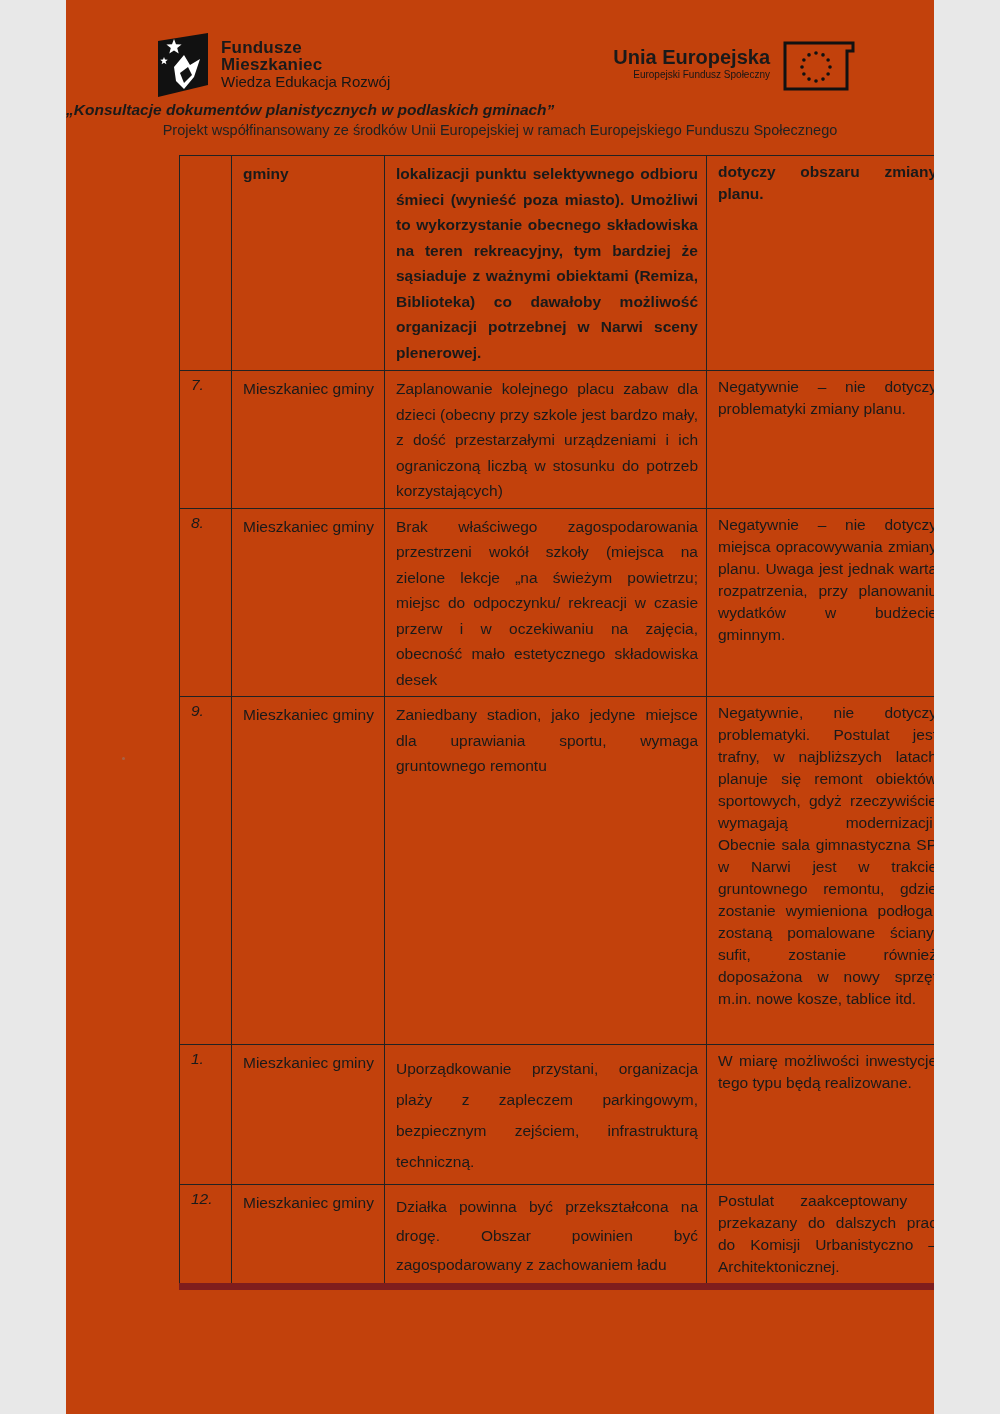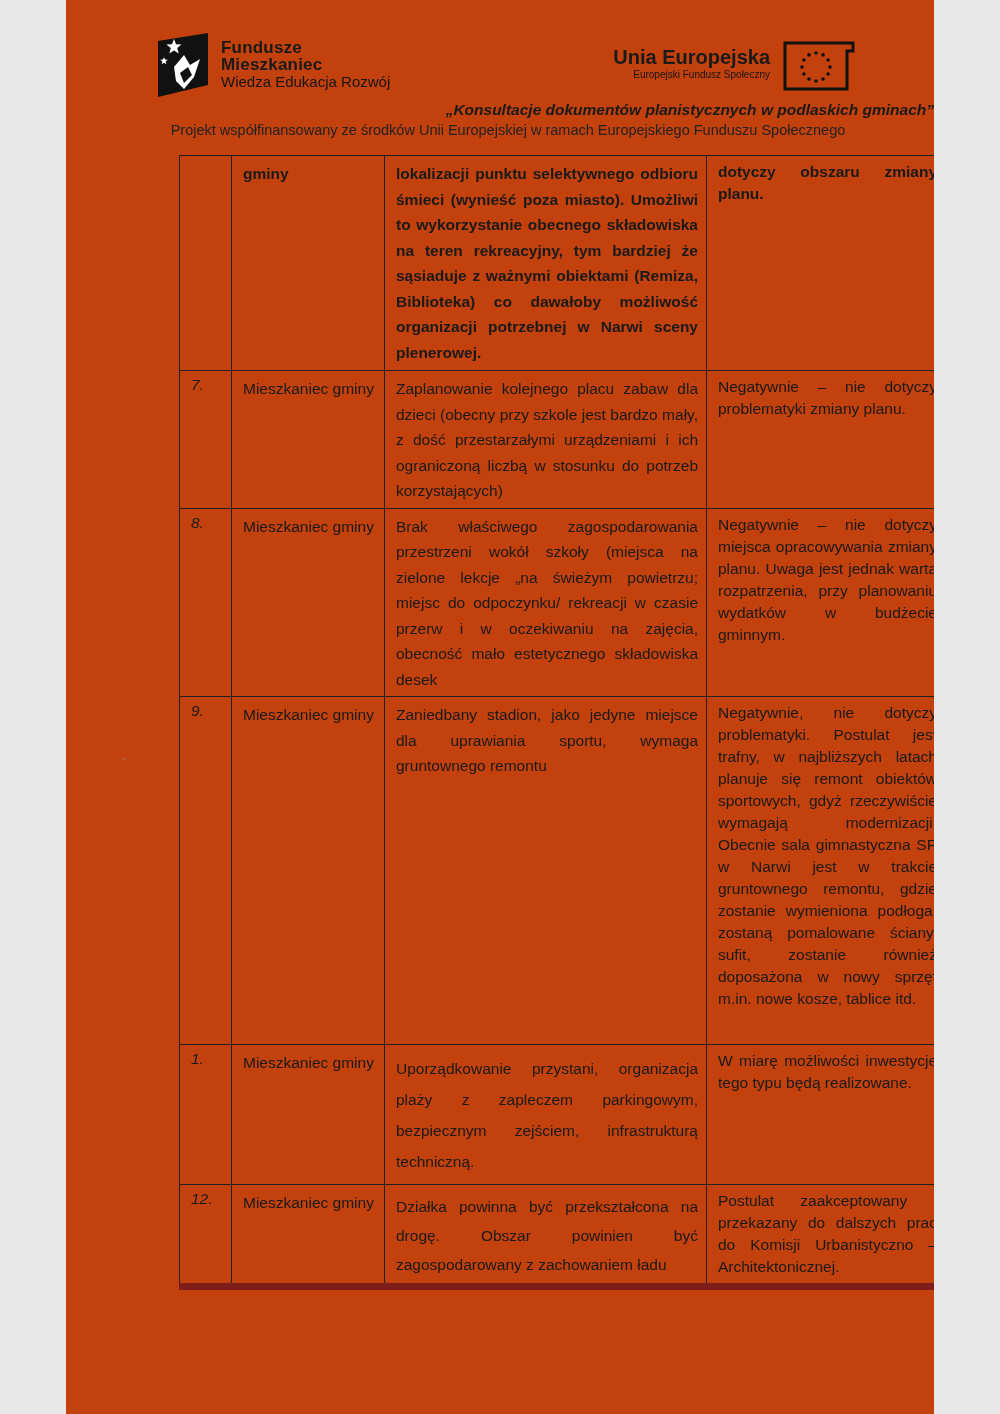--- a/index.html
+++ b/index.html
@@ -19,25 +19,25 @@
   .fe-line{font-weight:bold;font-size:17px;letter-spacing:.2px;}
   .fe-sub{font-size:15px;color:#161616;}
   .logo-right{position:absolute;right:78px;top:40px;display:flex;align-items:flex-start;}
   .logo-right-text{text-align:right;margin-top:6px;line-height:1.15;}
   .ue-line{font-weight:bold;font-size:20px;}
   .ue-sub{font-size:10px;color:#161616;}
   .logo-right svg{display:block;margin-left:12px;}
   
   .doc-title{
     position:absolute;top:101px;left:0;width:100%;
-    text-align:right;font-size:15.5px;font-weight:bold;font-style:italic;
+    text-align:left;font-size:15.5px;font-weight:bold;font-style:italic;
   }
   .doc-subtitle{
     position:absolute;top:122px;left:0;width:100%;
-    text-align:center;font-size:14.5px;color:#222;margin-left:8px;
+    text-align:center;font-size:14.5px;color:#222;
   }
   
   table.consult{
     position:absolute;left:113px;top:155px;
     width:766px;border-collapse:collapse;table-layout:fixed;
     font-size:15.5px;
   }
   table.consult td{
     border:1.6px solid #222;
     vertical-align:top;

